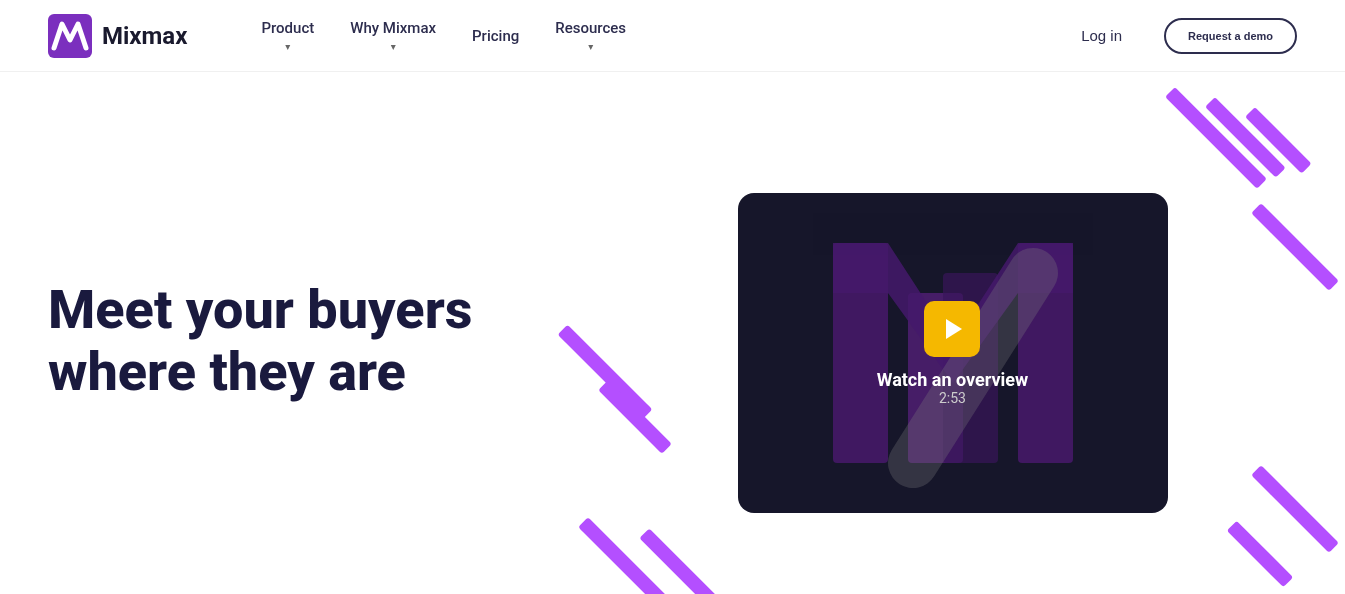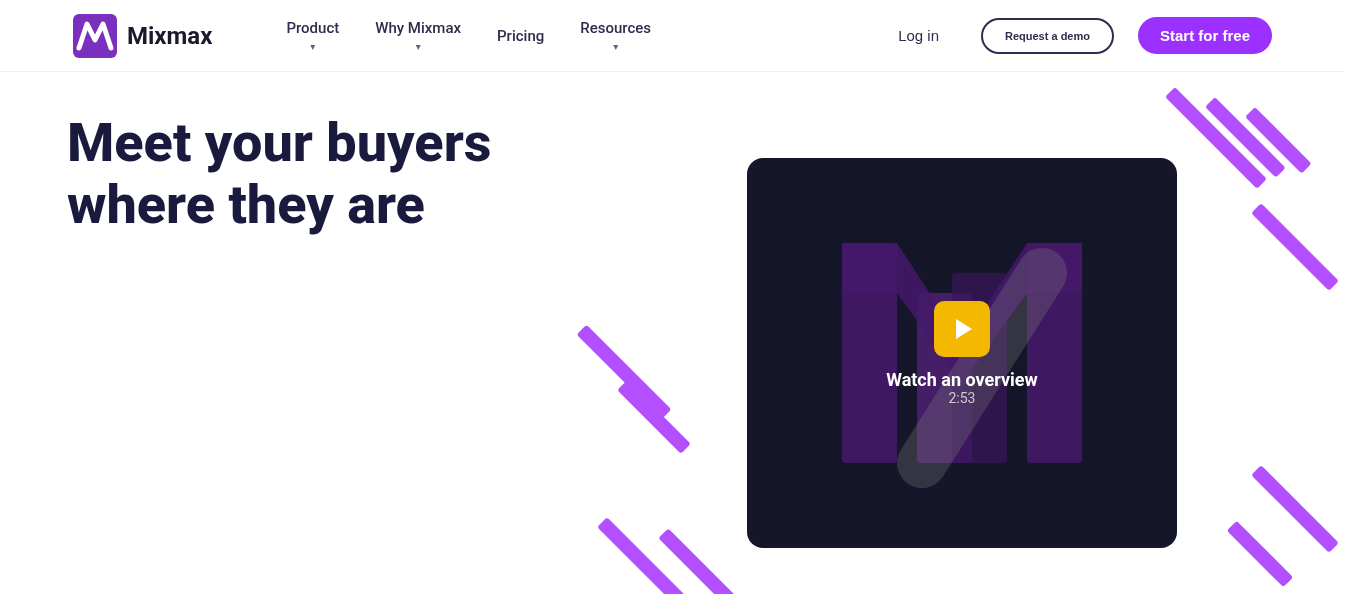--- a/index.html
+++ b/index.html
@@ -8,21 +8,21 @@
       background: #fff;
       width: 1345px;
       min-height: 594px;
       overflow: hidden;
     }
 
     
     .navbar {
       display: flex;
       align-items: center;
-      padding: 0 73px;
+      padding: 0 48px;
       height: 72px;
       background: #fff;
       border-bottom: 1px solid #f0f0f0;
     }
     .logo-area {
       display: flex;
       align-items: center;
       gap: 10px;
       margin-right: 60px;
       text-decoration: none;
@@ -90,26 +90,25 @@
       background: #9b30ff;
       border: none;
       border-radius: 50px;
       cursor: pointer;
       font-weight: 600;
     }
 
     
     .hero {
       display: flex;
-      align-items: flex-start;
+      align-items: center;
       padding: 40px 48px 0 48px;
       height: calc(594px - 72px);
       position: relative;
       overflow: hidden;
-      margin-left: 19px;
     }
     .hero-left {
       flex: 0 0 560px;
       padding-right: 40px;
     }
     .hero-headline {
       font-size: 54px;
       font-weight: 800;
       color: #1a1a3e;
       line-height: 1.15;
@@ -155,21 +154,21 @@
       display: flex;
       align-items: center;
       justify-content: center;
       height: 100%;
     }
 
     
     .video-card {
       position: relative;
       width: 430px;
-      height: 390px;
+      height: 320px;
       background: #16162a;
       border-radius: 16px;
       overflow: hidden;
       display: flex;
       flex-direction: column;
       align-items: center;
       justify-content: center;
       z-index: 2;
     }
 
@@ -347,21 +346,20 @@
     </a>
     <a class="nav-item" href="#">
       <span>Resources</span>
       <span class="nav-chevron">▾</span>
     </a>
   </div>
 
   <div class="nav-actions">
     <button class="btn-login">Log in</button>
     <button class="btn-demo">Request a demo</button>
-    <button class="btn-start">Start for free</button>
   </div>
 </nav>
 
 <section class="hero">
   <div class="hero-left">
     <h1 class="hero-headline">Meet your buyers where they are</h1>
   </div>
 
   <div class="hero-right">
 

